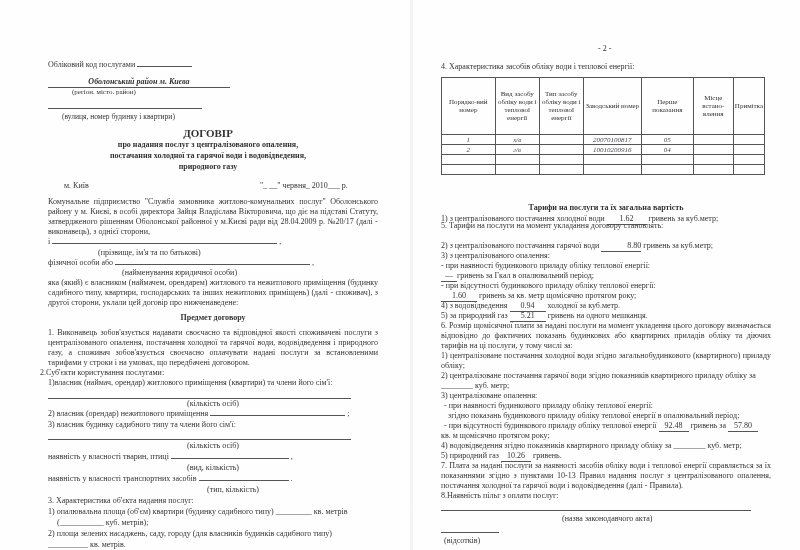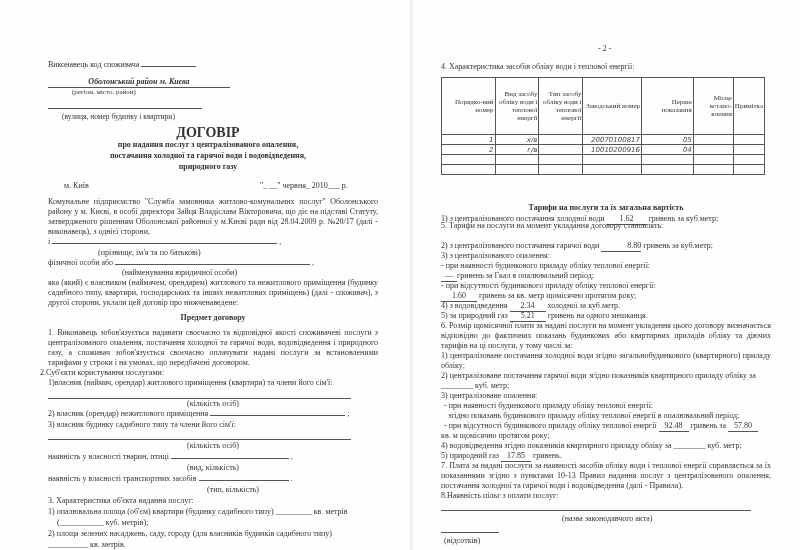--- a/index.html
+++ b/index.html
@@ -10,38 +10,38 @@
   .right{left:412px;width:388px;}
   .fold{position:absolute;left:410px;top:0;width:3px;height:550px;background:linear-gradient(90deg,#eee,#f8f8f8,#eee);}
   .t{position:absolute;font-size:8px;line-height:10px;white-space:nowrap;}
   .j{white-space:normal;text-align:justify;}
   .c{text-align:center;}
   .b{font-weight:bold;}
   .i{font-style:italic;text-align:right;}
   .ul{border-bottom:1px solid #555;display:inline-block;}
   .hand{font-family:"DejaVu Sans",sans-serif;font-style:italic;color:#445;}
   table.meters{position:absolute;left:441px;top:77px;width:324px;border-collapse:collapse;font-size:7px;line-height:8px;}
-  table.meters th,table.meters td{border:1px solid #555;text-align:right;font-weight:normal;padding:0 1px;}
+  table.meters th,table.meters td{border:1px solid #555;text-align:center;font-weight:normal;padding:0 1px;font-family:Liberation Serif, serif;}
   table.meters th{height:56px;}
   table.meters td{height:9px;}
 </style>
 </head>
 <body>
 
 <div class="page left"></div>
 <div class="page right"></div>
 <div class="fold"></div>
 
-<div class="t" style="left:48px;top:60px;"><span>Виконавець код споживача</span> <span class="ul" style="width:55px;"></span></div>
+<div class="t" style="left:48px;top:60px;"><span>Обліковий код послугами</span> <span class="ul" style="width:55px;"></span></div>
 <div class="t c" style="left:48px;top:77px;width:182px;border-bottom:1px solid #555;"><span class="b i">Оболонський район м. Києва</span></div>
 <div class="t" style="left:72px;top:87px;font-size:7px;">(регіон. місто. район)</div>
 <div class="t" style="left:48px;top:100px;width:154px;border-bottom:1px solid #555;height:8px;"></div>
 <div class="t" style="left:62px;top:112px;font-size:7.5px;">(вулиця, номер будинку і квартири)</div>
 
-<div class="t c b" style="left:48px;top:128px;width:320px;font-size:14px;">ДОГОВІР</div>
+<div class="t c b" style="left:48px;top:128px;width:320px;font-size:11px;">ДОГОВІР</div>
 <div class="t c b" style="left:48px;top:140px;width:320px;">про надання послуг з централізованого опалення,</div>
 <div class="t c b" style="left:48px;top:151px;width:320px;">постачання холодної та гарячої води і водовідведення,</div>
 <div class="t c b" style="left:48px;top:162px;width:320px;">природного газу</div>
 
 <div class="t" style="left:64px;top:181px;">м. Київ</div>
 <div class="t" style="left:260px;top:181px;">"_  __" червня_ 2010___ р.</div>
 
 <div class="t j" style="left:48px;top:197px;width:330px;">Комунальне підприємство "Служба замовника житлово-комунальних послуг" Оболонського району у м. Києві, в особі директора Зайця Владіслава Вікторовича, що діє на підставі Статуту, затвердженого рішенням Оболонської районної у м.Києві ради від 28.04.2009 р. №20/17 (далі - виконавець), з однієї сторони,</div>
 <div class="t" style="left:48px;top:237px;"><span>і</span> <span class="ul" style="width:225px;"></span> ,</div>
 <div class="t" style="left:98px;top:248px;">(прізвище, ім'я та по батькові)</div>
@@ -124,32 +124,32 @@
 
 <div class="t c b" style="left:441px;top:203px;width:330px;">Тарифи на послуги та їх загальна вартість</div>
 <div class="t" style="left:441px;top:221px;">5. Тарифи на послуги на момент укладання договору становлять:</div>
 <div class="t" style="left:441px;top:214px;"><span>1) з централізованого постачання холодної води</span> <span class="ul c" style="width:40px;">1.62</span> <span>гривень за куб.метр;</span></div>
 <div class="t" style="left:441px;top:241px;"><span>2) з централізованого постачання гарячої води</span> <span class="ul c" style="width:40px;text-align:right;">8.80</span> <span>гривень за куб.метр;</span></div>
 <div class="t" style="left:441px;top:251px;">3) з централізованого опалення:</div>
 <div class="t" style="left:441px;top:261px;">- при наявності будинкового приладу обліку теплової енергії:</div>
 <div class="t" style="left:441px;top:271px;"><span class="ul c" style="width:16px;">—</span><span>гривень за Гкал в опалювальний період;</span></div>
 <div class="t" style="left:441px;top:281px;">- при відсутності будинкового приладу обліку теплової енергії:</div>
 <div class="t" style="left:441px;top:291px;"><span class="ul c" style="width:36px;">1.60</span> <span>гривень за кв. метр щомісячно протягом року;</span></div>
-<div class="t" style="left:441px;top:301px;"><span>4) з водовідведення</span> <span class="ul c" style="width:36px;">2.34</span> <span>холодної за куб.метр.</span></div>
+<div class="t" style="left:441px;top:301px;"><span>4) з водовідведення</span> <span class="ul c" style="width:36px;">0.94</span> <span>холодної за куб.метр.</span></div>
 <div class="t" style="left:441px;top:311px;"><span>5) за природний газ</span> <span class="ul c" style="width:36px;">5.21</span> <span>гривень на одного мешканця.</span></div>
 
 <div class="t j" style="left:441px;top:321px;width:330px;">6. Розмір щомісячної плати за надані послуги на момент укладення цього договору визначається відповідно до фактичних показань будинкових або квартирних приладів обліку та діючих тарифів на ці послуги, у тому числі за:</div>
 <div class="t j" style="left:441px;top:351px;width:330px;">1) централізоване постачання холодної води згідно загальнобудинкового (квартирного) приладу обліку;</div>
 <div class="t" style="left:441px;top:371px;">2) централізоване постачання гарячої води згідно показників квартирного приладу обліку за</div>
 <div class="t" style="left:441px;top:381px;">________ куб. метр;</div>
 <div class="t" style="left:441px;top:391px;">3) централізоване опалення:</div>
 <div class="t" style="left:444px;top:401px;">- при наявності будинкового приладу обліку теплової енергії:</div>
 <div class="t" style="left:448px;top:411px;">згідно показань будинкового приладу обліку теплової енергії в опалювальний період;</div>
 <div class="t" style="left:444px;top:421px;"><span>- при відсутності будинкового приладу обліку теплової енергії</span> <span class="ul c" style="width:30px;">92.48</span> <span>гривень за</span> <span class="ul c" style="width:30px;">57.80</span></div>
 <div class="t" style="left:441px;top:431px;">кв. м щомісячно протягом року;</div>
 <div class="t" style="left:441px;top:441px;">4) водовідведення згідно показників квартирного приладу обліку за ________ куб. метр;</div>
-<div class="t" style="left:441px;top:451px;"><span>5) природний газ</span> <span class="ul c" style="width:30px;">17.85</span> <span>гривень.</span></div>
+<div class="t" style="left:441px;top:451px;"><span>5) природний газ</span> <span class="ul c" style="width:30px;">10.26</span> <span>гривень.</span></div>
 <div class="t j" style="left:441px;top:461px;width:330px;">7. Плата за надані послуги за наявності засобів обліку води і теплової енергії справляється за їх показаннями згідно з пунктами 10-13 Правил надання послуг з централізованого опалення, постачання холодної та гарячої води і водовідведення (далі - Правила).</div>
 <div class="t" style="left:441px;top:491px;">8.Наявність пільг з оплати послуг:</div>
 <div class="t" style="left:441px;top:502px;width:310px;border-bottom:1px solid #555;height:8px;"></div>
 <div class="t" style="left:562px;top:514px;">(назва законодавчого акта)</div>
 <div class="t" style="left:441px;top:524px;width:58px;border-bottom:1px solid #555;height:8px;"></div>
 <div class="t" style="left:444px;top:536px;">(відсотків)</div>
 
 </body></html>

